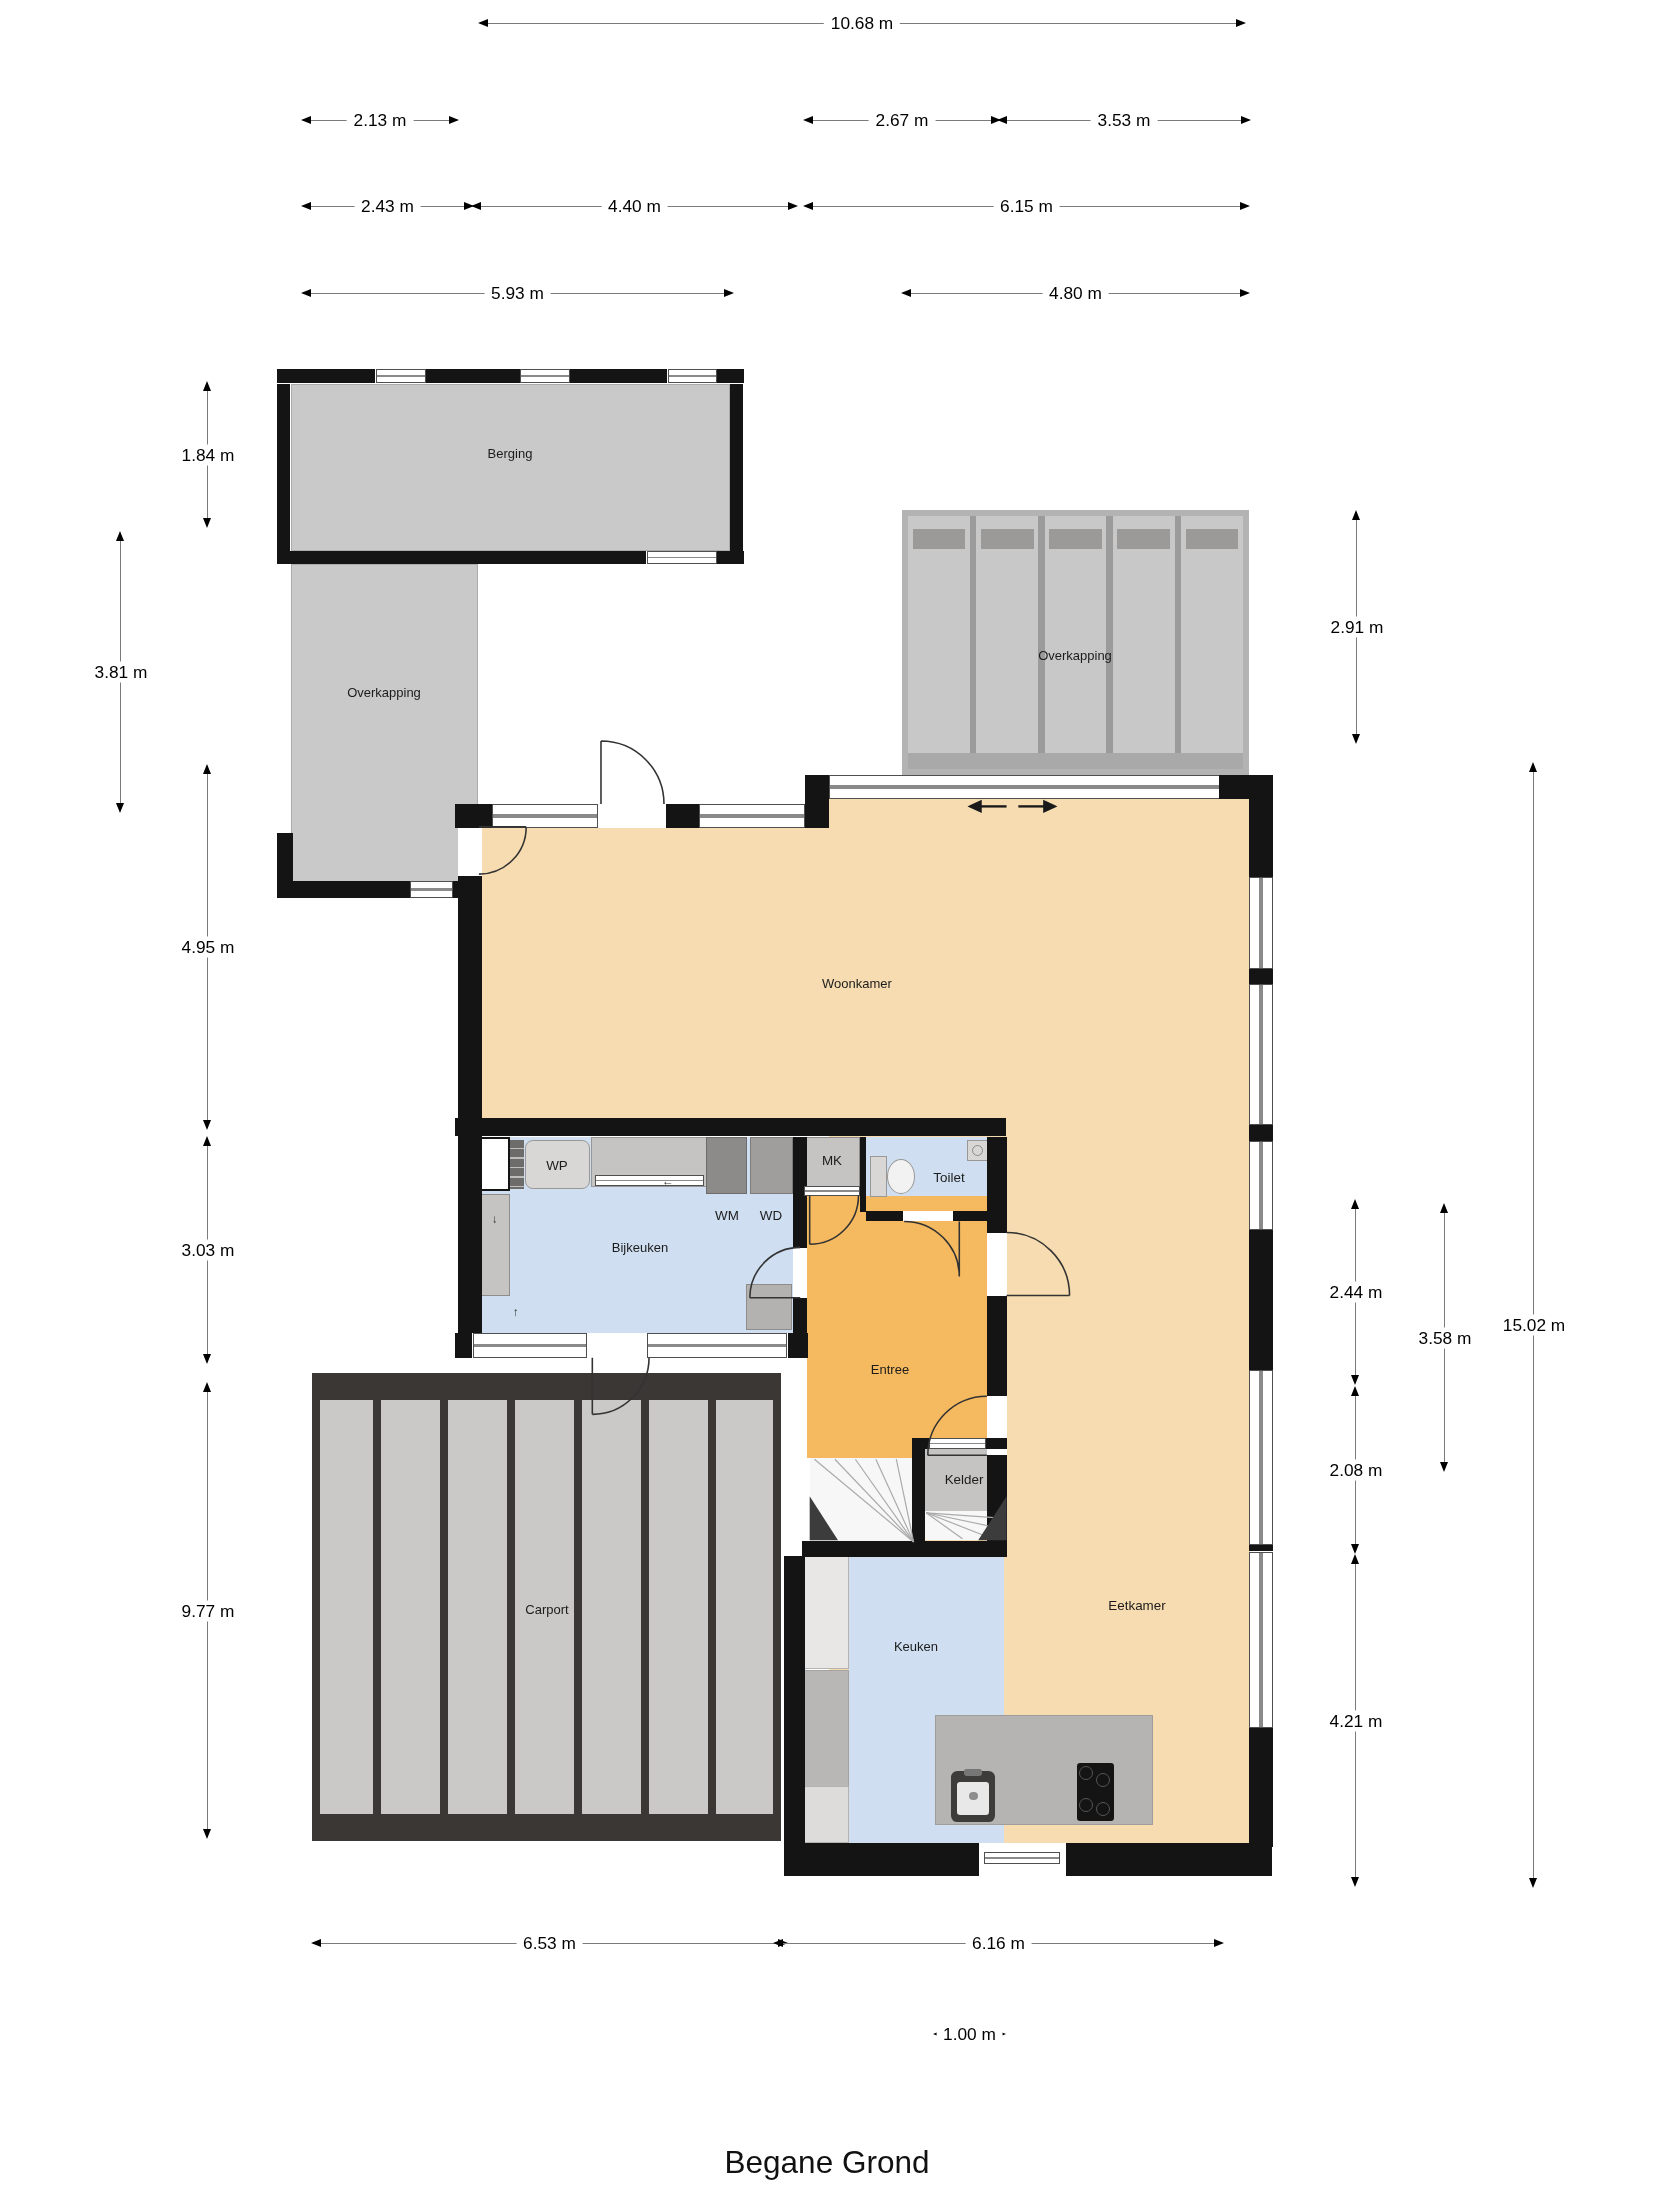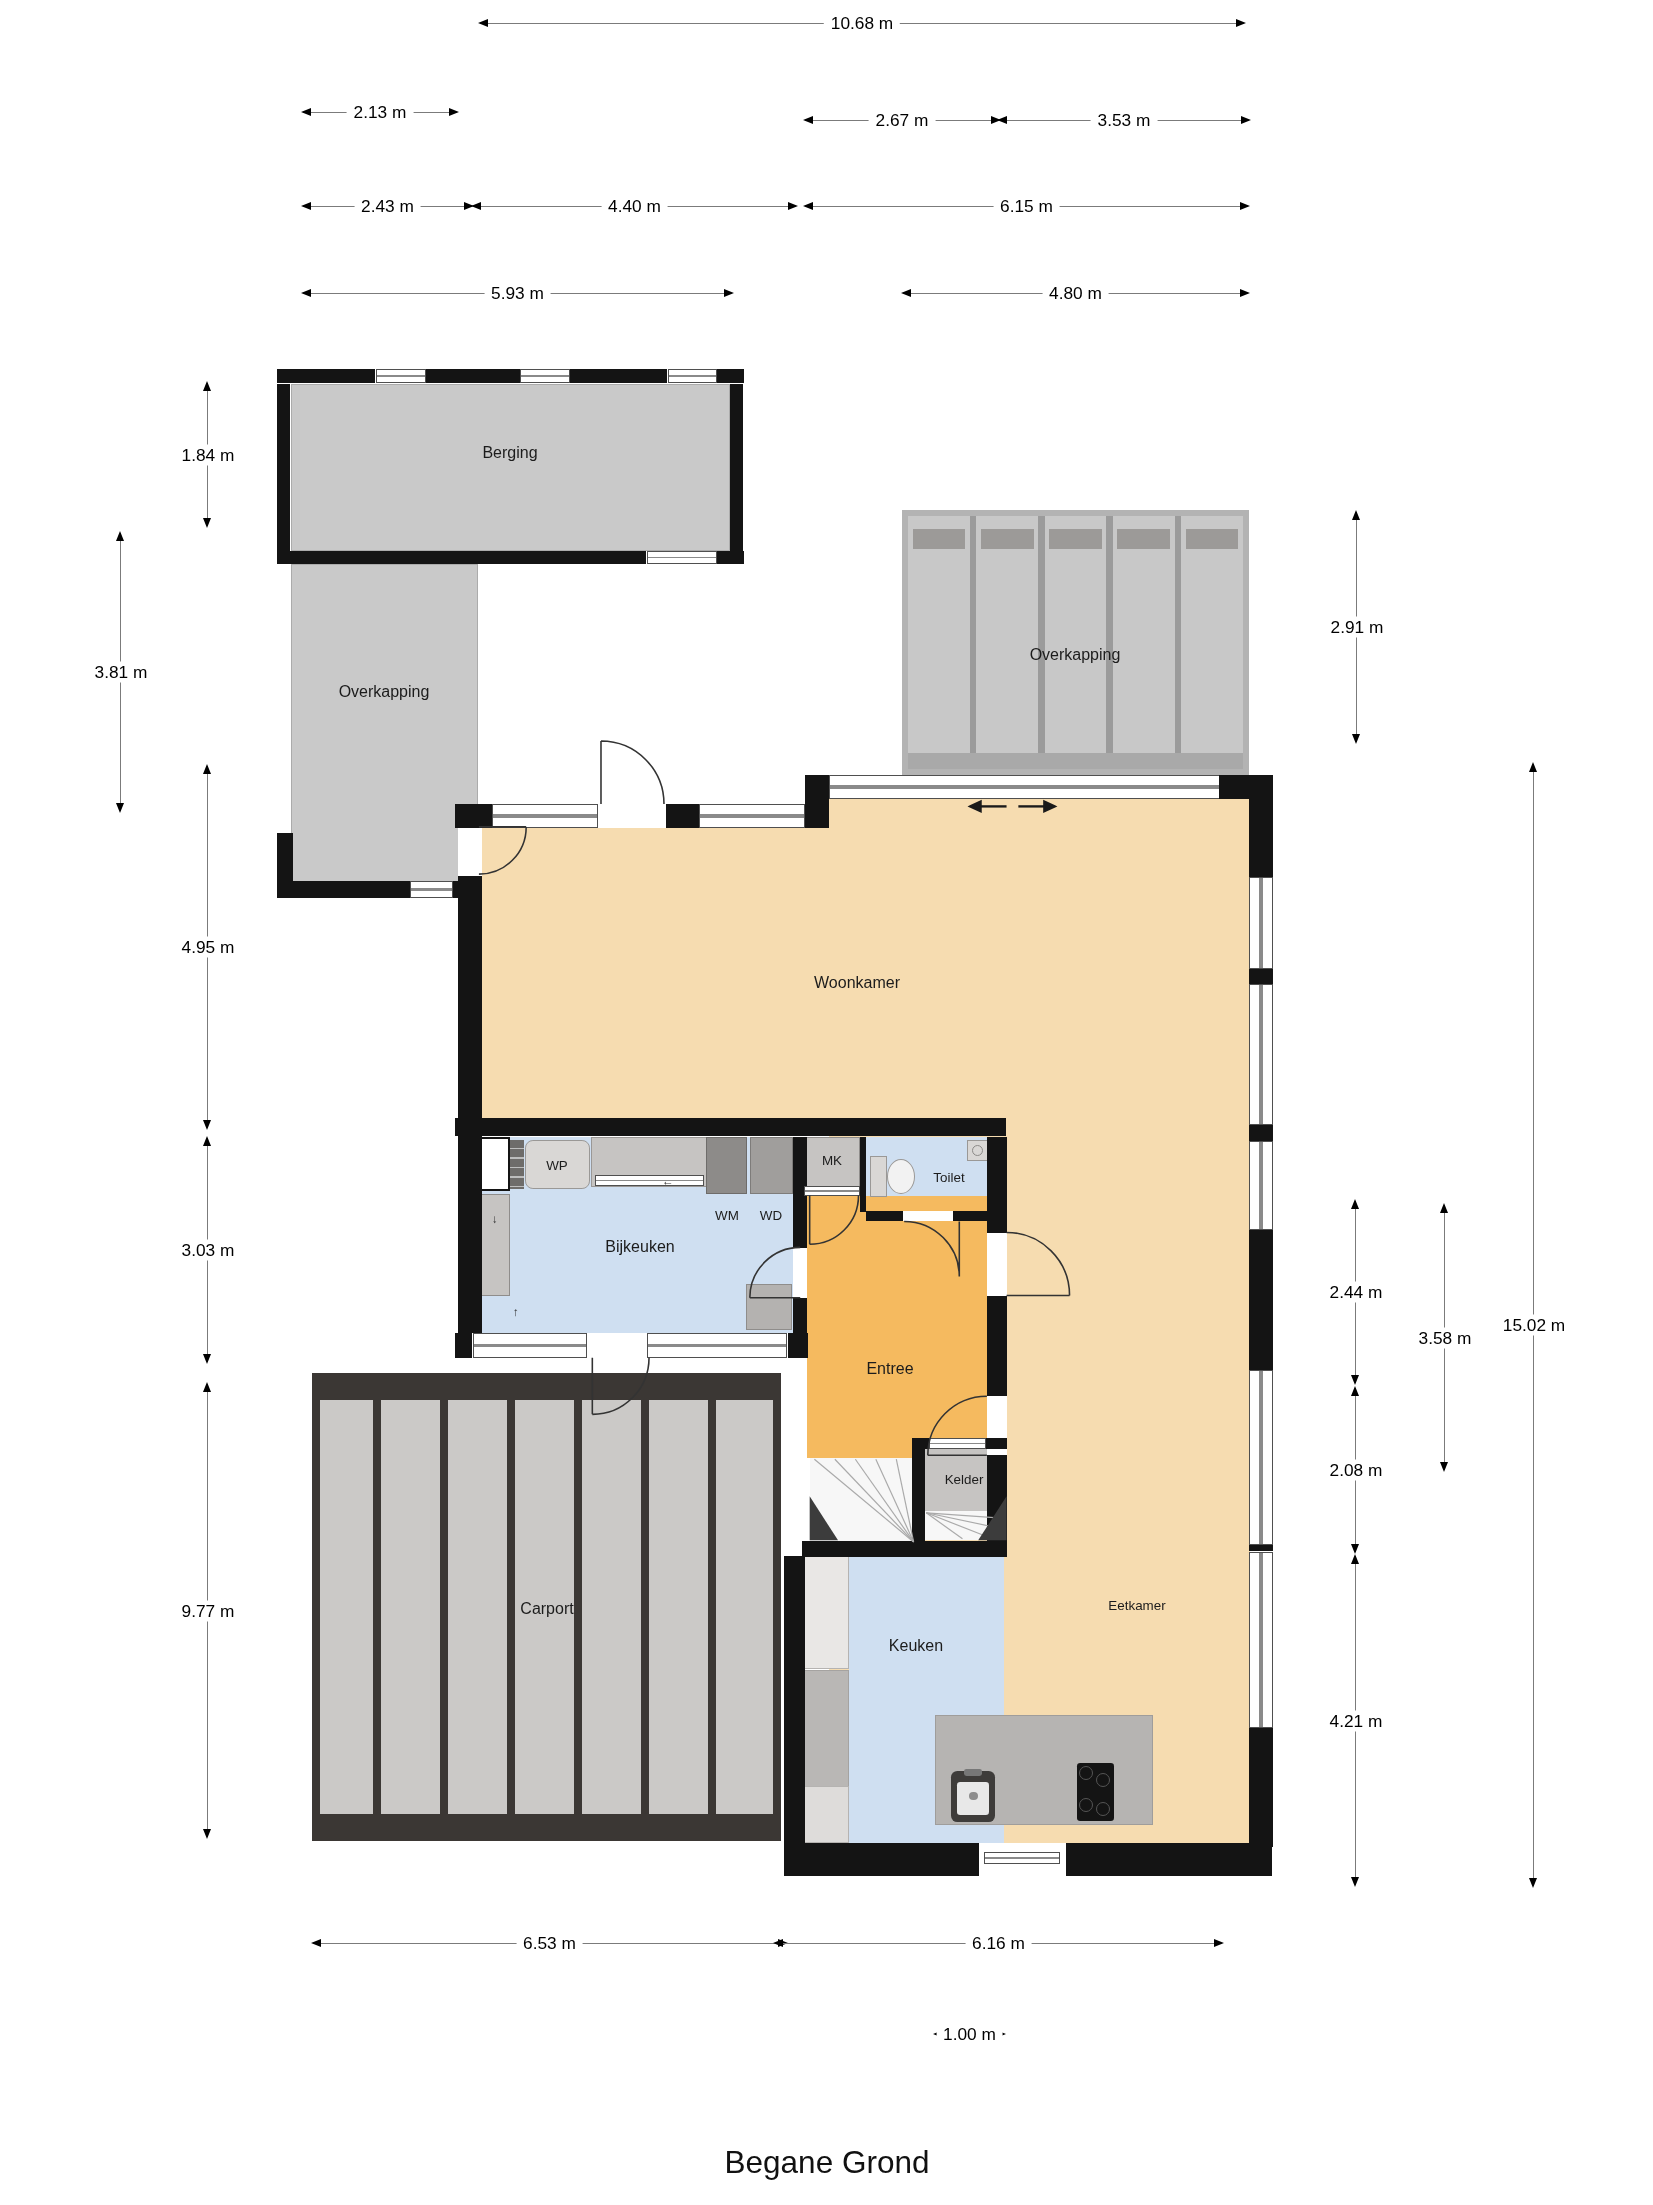--- a/index.html
+++ b/index.html
@@ -4,21 +4,21 @@
 <style>
   html,body{margin:0;padding:0;background:#fff;}
   #canvas{position:relative;width:1654px;height:2205px;background:#ffffff;
           font-family:"Liberation Sans", sans-serif;color:#111;overflow:hidden;}
   .w{position:absolute;background:#141414;}
   .op{position:absolute;background:#ffffff;}
   .win{position:absolute;background:linear-gradient(to bottom,#fff 0%,#fff 42%,#8a8a8a 42%,#8a8a8a 58%,#fff 58%,#fff 100%);border:0.8px solid #4f4f4f;box-sizing:border-box;}
   .winv{position:absolute;background:linear-gradient(to right,#fff 0%,#fff 42%,#8a8a8a 42%,#8a8a8a 58%,#fff 58%,#fff 100%);border:0.8px solid #4f4f4f;box-sizing:border-box;}
   .fill{position:absolute;}
   .gray{background:#c9c9c9;border:1.6px solid #ababab;box-sizing:border-box;}
-  .rl{position:absolute;transform:translate(-50%,-50%);font-size:16px;color:#1c1c1c;white-space:nowrap;}
+  .rl{position:absolute;transform:translate(-50%,-50%);font-size:13px;color:#1c1c1c;white-space:nowrap;}
   .rs{font-size:13.4px;}
   .dimh{position:absolute;height:0;border-top:1.6px solid #7b7b7b;}
   .dimh i{position:absolute;top:-5.5px;width:0;height:0;border-top:4.7px solid transparent;border-bottom:4.7px solid transparent;}
   .dimh .aL{left:-1.6px;border-right:10.2px solid #000;}
   .dimh .aR{right:-1.6px;border-left:10.2px solid #000;}
   .dimv{position:absolute;width:0;border-left:1.6px solid #7b7b7b;}
   .dimv i{position:absolute;left:-5.5px;width:0;height:0;border-left:4.7px solid transparent;border-right:4.7px solid transparent;}
   .dimv .aT{top:-1.6px;border-bottom:10.2px solid #000;}
   .dimv .aB{bottom:-1.6px;border-top:10.2px solid #000;}
   .dl{position:absolute;left:50%;top:-0.8px;transform:translate(-50%,-50%);background:#fff;
@@ -248,21 +248,21 @@
   <span class="rl rs" style="left:557px;top:1165px;">WP</span>
   <span class="rl rs" style="left:727px;top:1215px;">WM</span>
   <span class="rl rs" style="left:771px;top:1215px;">WD</span>
   <span class="rl rs" style="left:832px;top:1160px;">MK</span>
 
   <div class="dimh" style="left:480px;top:23px;width:764px;">
       <i class="aL"></i>
       <i class="aR"></i>
       <b class="dl">10.68 m</b>
     </div>
-  <div class="dimh" style="left:303px;top:112px;width:154px;">
+  <div class="dimh" style="left:303px;top:120px;width:154px;">
       <i class="aL"></i>
       <i class="aR"></i>
       <b class="dl">2.13 m</b>
     </div>
   <div class="dimh" style="left:805px;top:120px;width:194px;">
       <i class="aL"></i>
       <i class="aR"></i>
       <b class="dl">2.67 m</b>
     </div>
   <div class="dimh" style="left:999px;top:120px;width:250px;">

